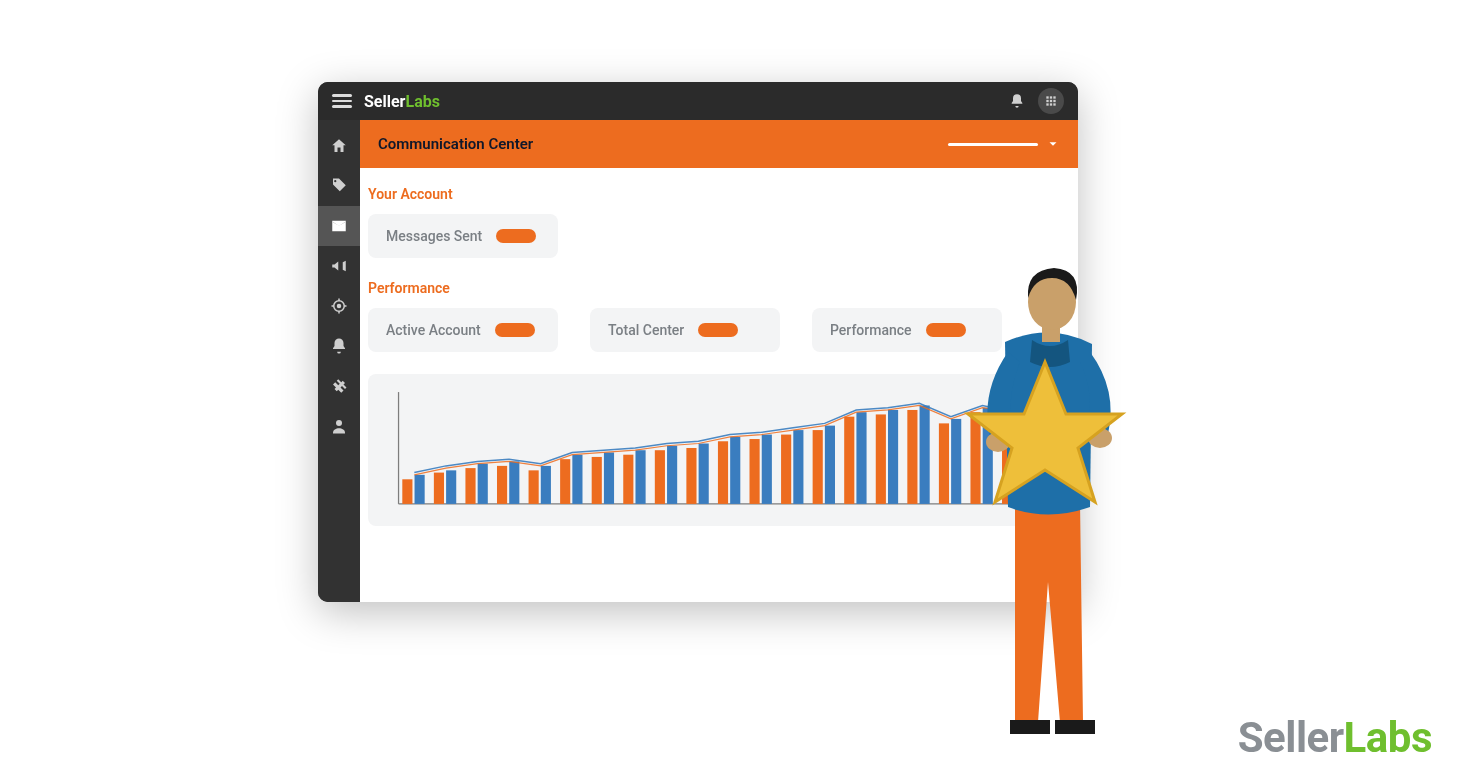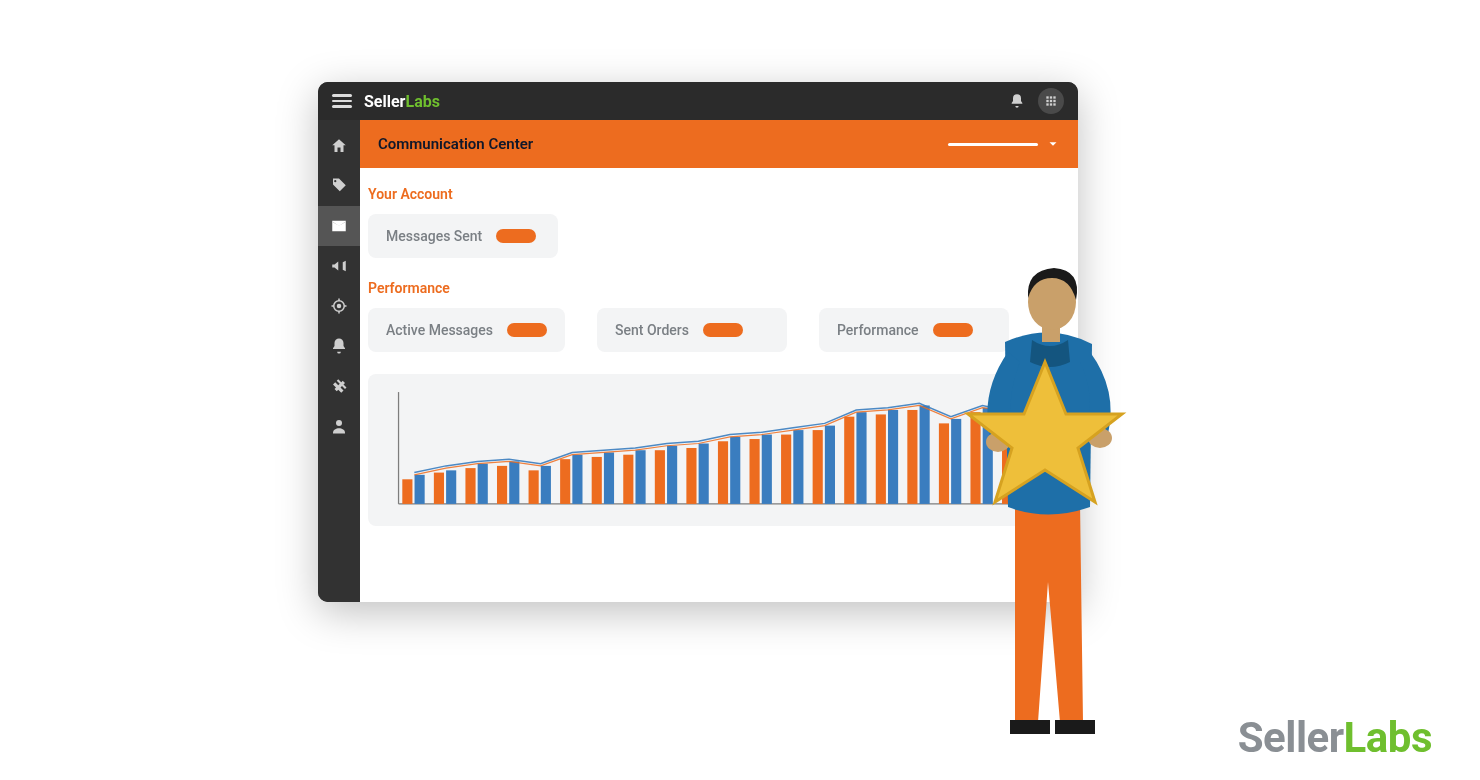--- a/index.html
+++ b/index.html
@@ -262,25 +262,25 @@
         <div class="card-row">
           <div class="card">
             <span class="card-label">Messages Sent</span>
             <span class="pill"></span>
           </div>
         </div>
 
         <div class="section-title">Performance</div>
         <div class="card-row">
           <div class="card">
-            <span class="card-label">Active Messages</span>
+            <span class="card-label">Active Account</span>
             <span class="pill"></span>
           </div>
           <div class="card">
-            <span class="card-label">Sent Orders</span>
+            <span class="card-label">Total Center</span>
             <span class="pill"></span>
           </div>
           <div class="card">
             <span class="card-label">Performance</span>
             <span class="pill"></span>
           </div>
         </div>
 
         <div class="chart-card">
           <svg id="chart-svg" viewBox="0 0 620 120" preserveAspectRatio="none">

